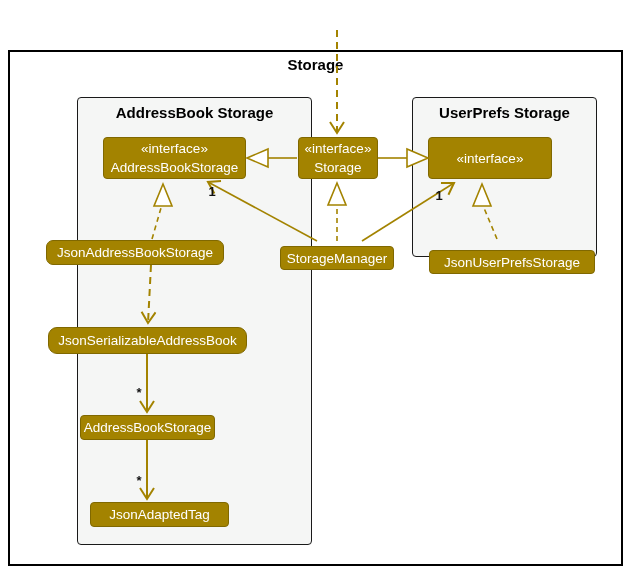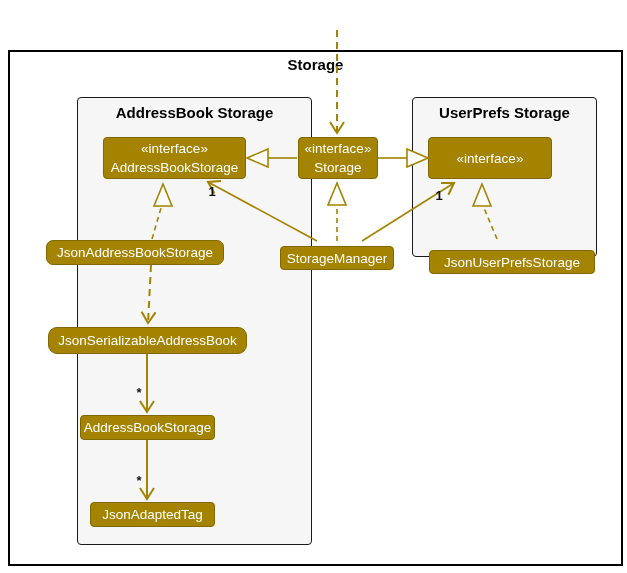--- a/index.html
+++ b/index.html
@@ -161,21 +161,21 @@
   </div>
 
   <div class="node" style="left:48px; top:327px; width:199px; height:27px;border-radius:9px;">
     <span>JsonSerializableAddressBook</span>
   </div>
 
   <div class="node" style="left:80px; top:415px; width:135px; height:25px;">
     <span>AddressBookStorage</span>
   </div>
 
-  <div class="node" style="left:90px; top:502px; width:125px; height:25px;align-items:center;">
+  <div class="node" style="left:90px; top:502px; width:139px; height:25px;align-items:center;">
     <span>JsonAdaptedTag</span>
   </div>
 
   <div class="mult" style="left:205px; top:184px;">1</div>
   <div class="mult" style="left:432px; top:188px;">1</div>
   <div class="mult" style="left:132px; top:385px;">*</div>
   <div class="mult" style="left:132px; top:473px;">*</div>
 
 </div>
 

